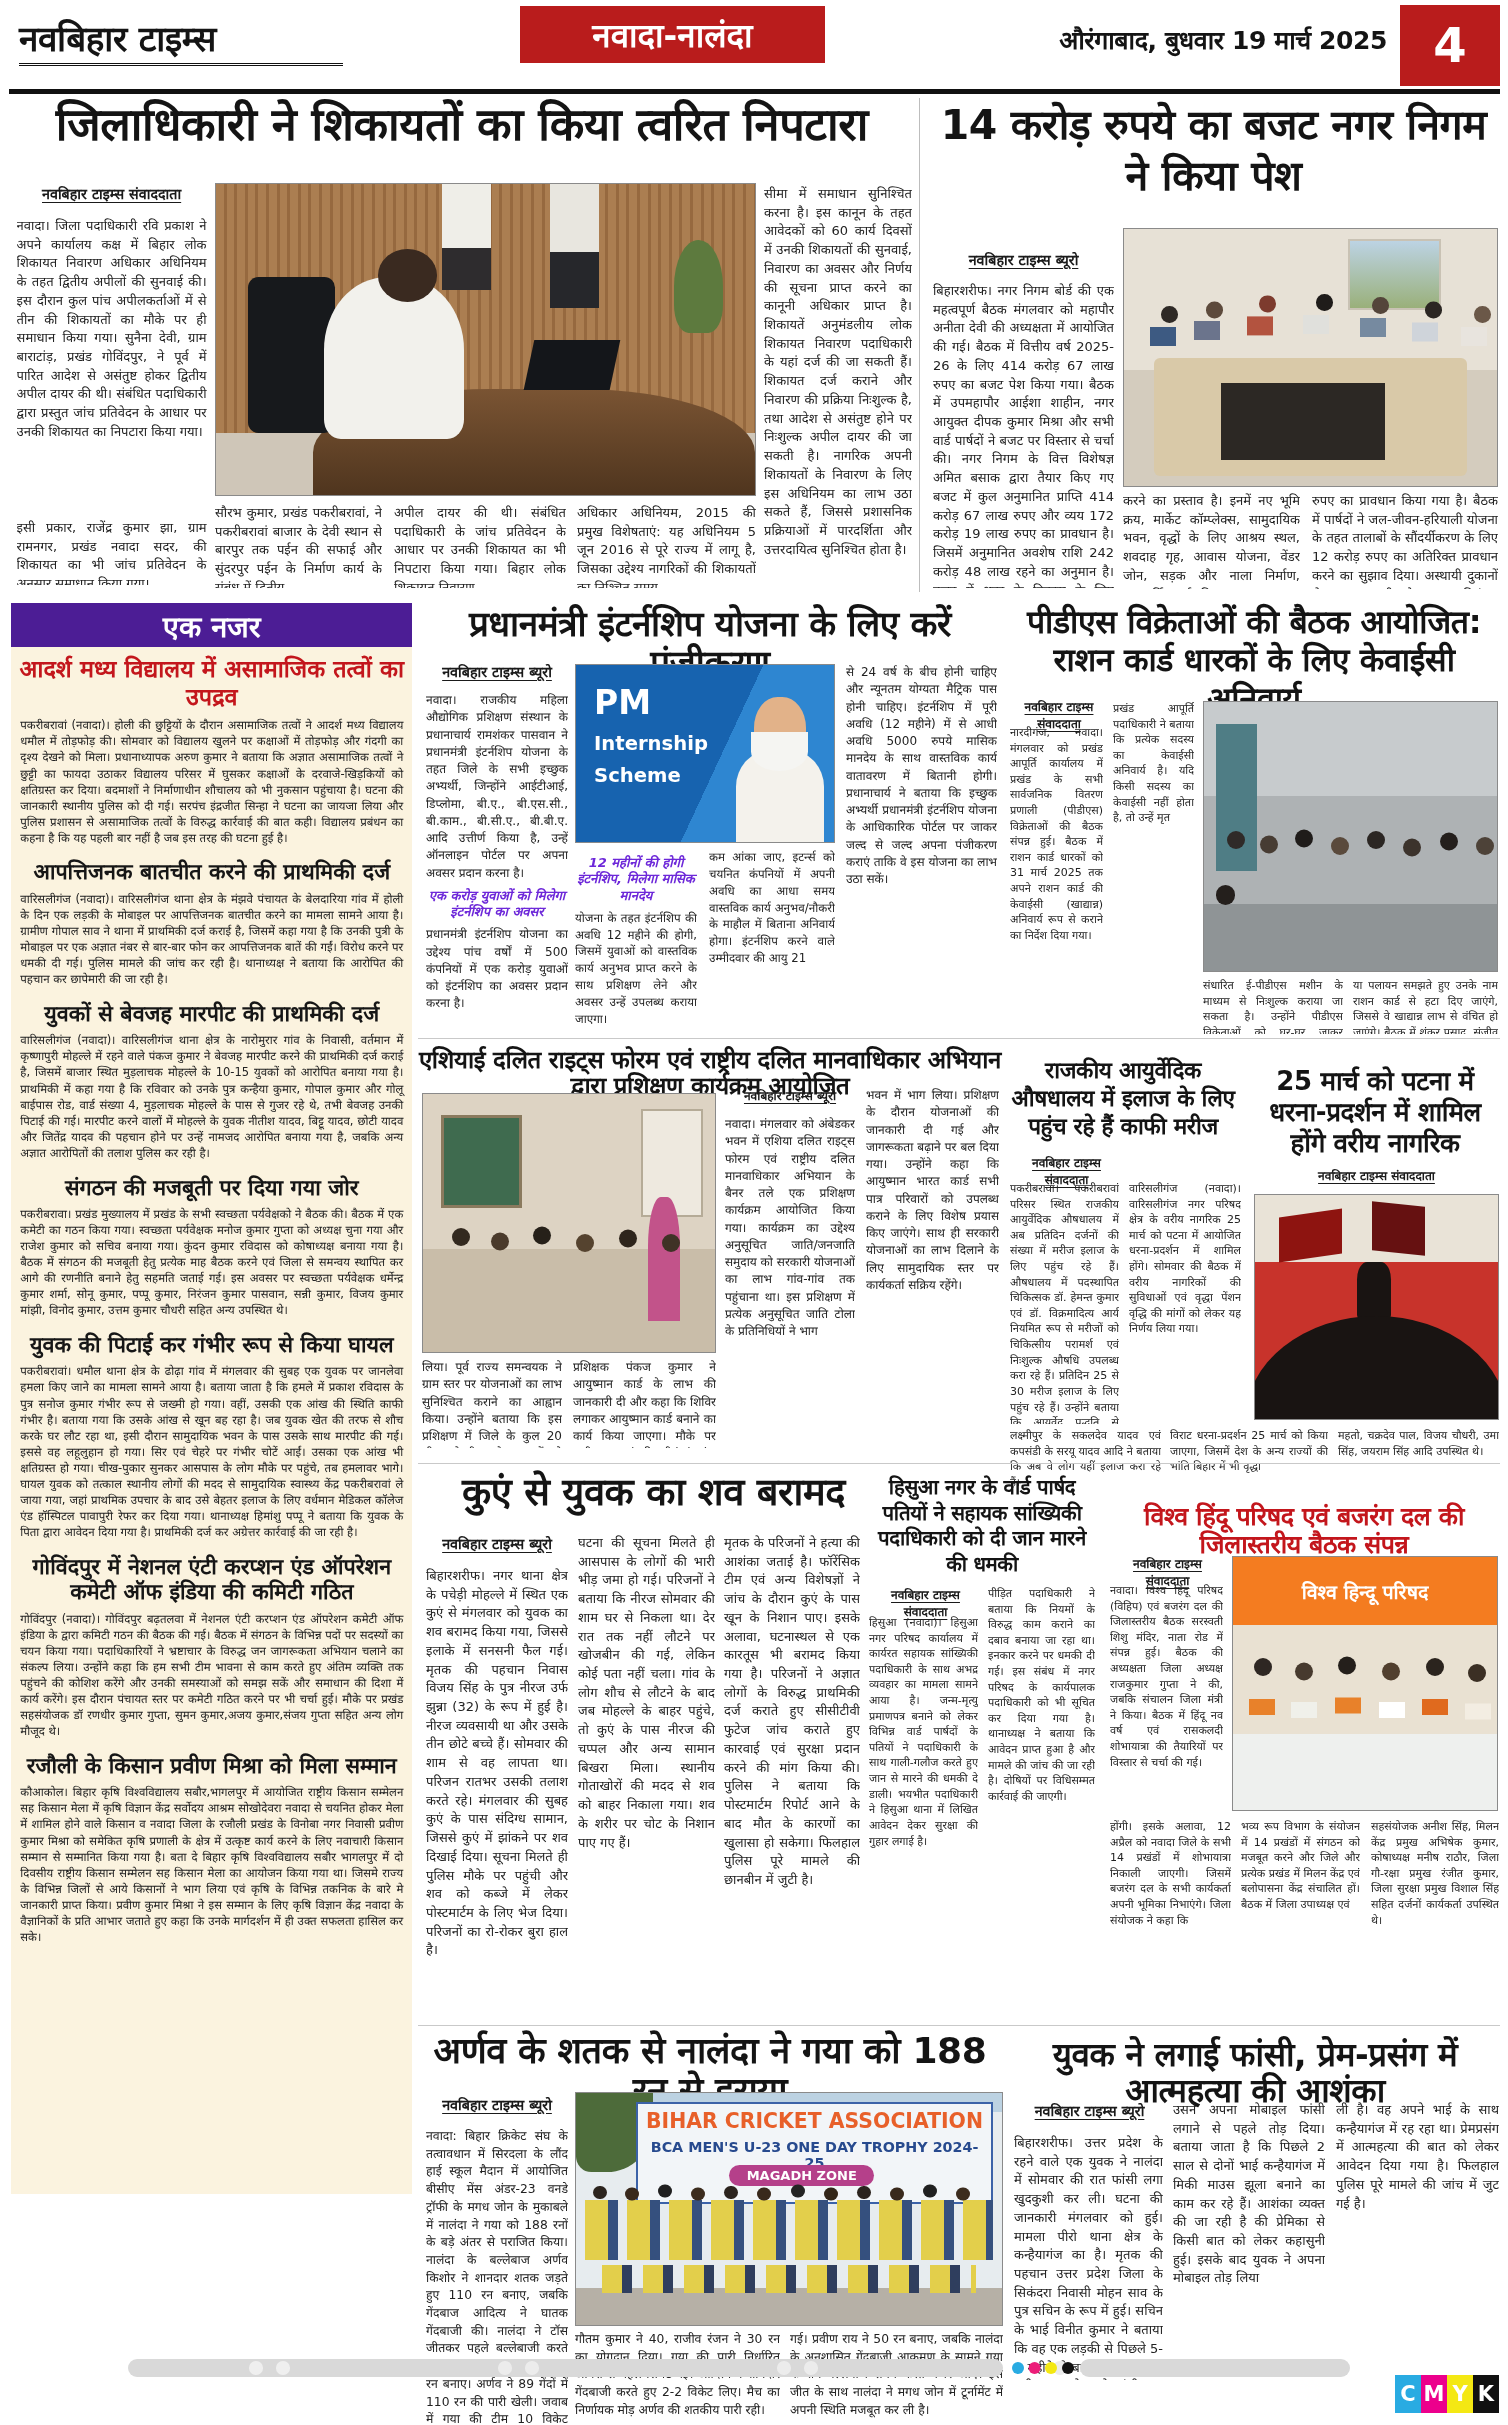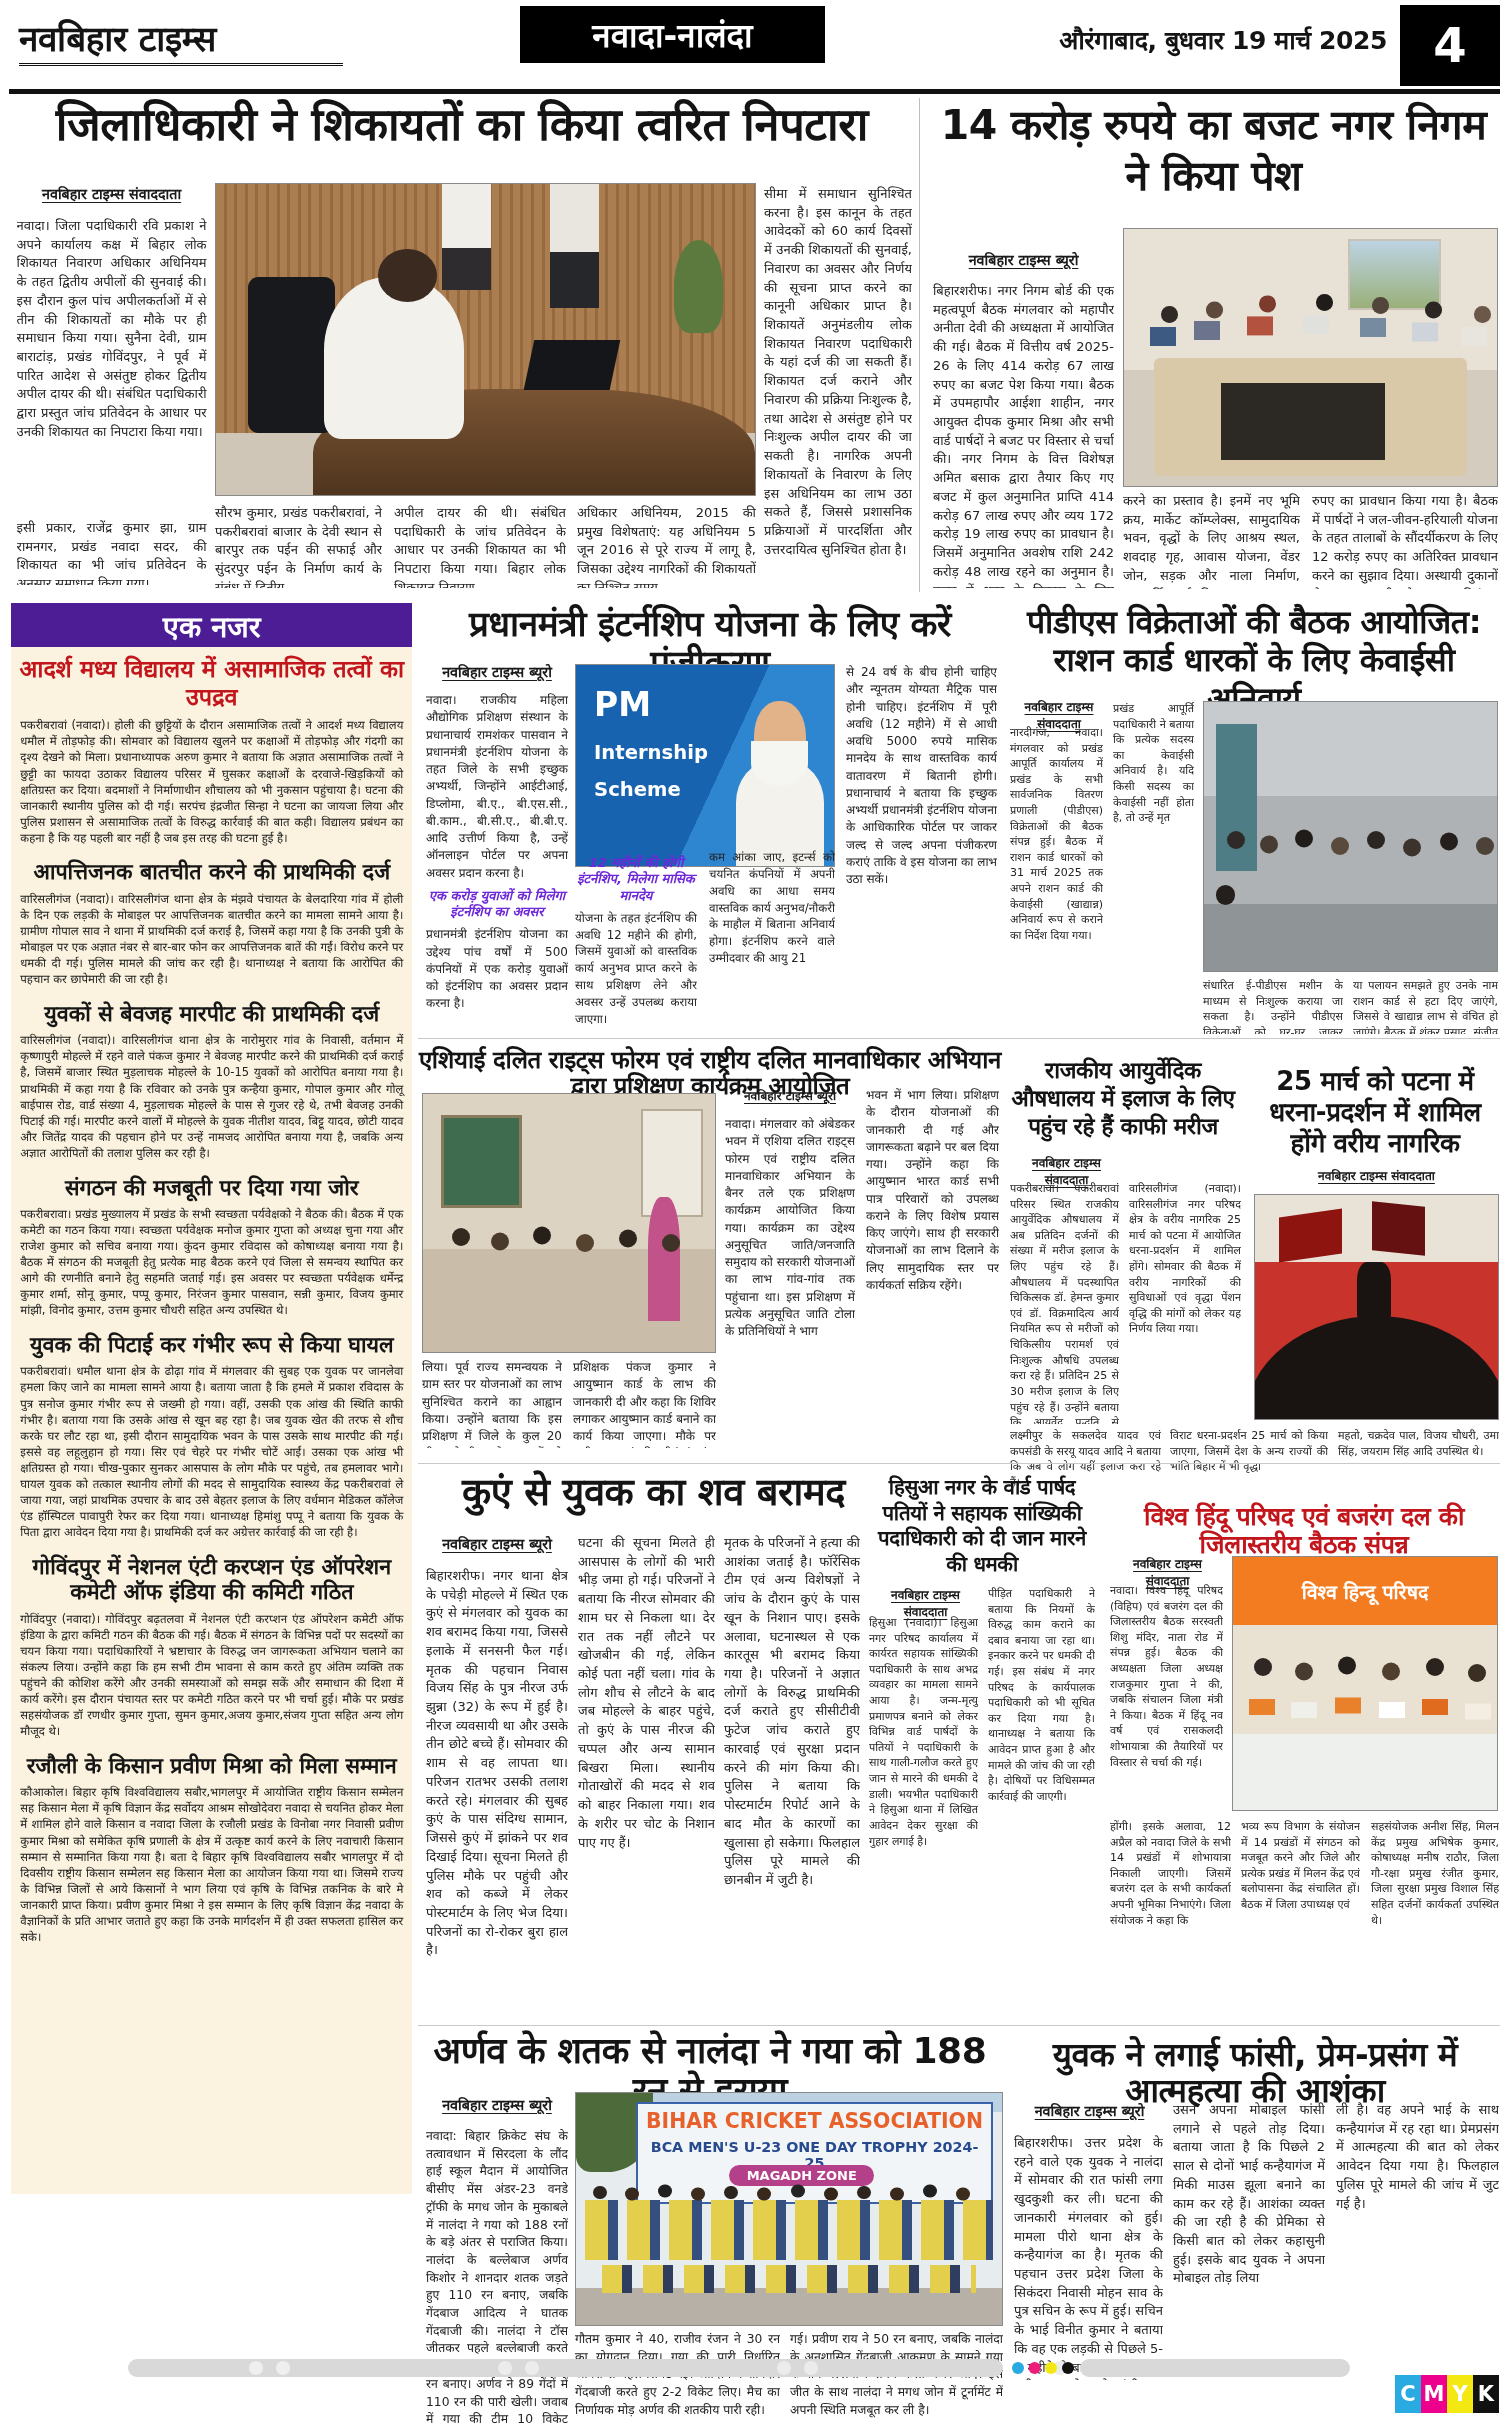--- a/index.html
+++ b/index.html
@@ -10,21 +10,21 @@
   .center{text-align:center;}
   .red{color:#c3161c;}
   .by{font-weight:700;font-size:14.3px;text-align:center;color:#1a1a1a;text-decoration:underline;text-underline-offset:3px;}
   .by.sm{font-size:12px;}
   .bt{font-size:13px;line-height:1.44;text-align:justify;color:#222;overflow:hidden;}
   .bt-sm{font-size:11px;line-height:1.42;text-align:justify;color:#222;overflow:hidden;}
   .subhd{font-weight:800;font-style:italic;font-size:13px;text-align:center;line-height:1.25;margin:6px 0;color:#6d28d9;}
   .rule{background:#111;}
   .vline{background:#bdbdbd;width:0.8px;}
   .hline{background:#c9c9c9;height:0.8px;}
-  .redbox{background:#000000;color:#fff;font-weight:900;display:flex;align-items:center;justify-content:center;}
+  .redbox{background:#b91c1c;color:#fff;font-weight:900;display:flex;align-items:center;justify-content:center;}
   
   .ek-bg{background:#fbf3df;overflow:hidden;}
   .ek-banner{background:#4c1d95;color:#fff;font-weight:900;font-size:29px;height:44px;display:flex;align-items:center;justify-content:center;}
   .ek-title{font-weight:900;font-size:21.5px;text-align:center;line-height:1.18;color:#161616;padding:9px 7.5px 3px;}
   .ek-title.red{color:#c3161c;font-size:23.4px;}
   .ek-body{font-size:11.5px;line-height:1.4;text-align:justify;padding:3px 9px 4.5px;color:#222;}
   
   .ph{position:absolute;overflow:hidden;border:0.8px solid #8a8a8a;box-sizing:border-box;}
   .ph *{position:absolute;}
   .ph1{background:repeating-linear-gradient(90deg,#ab7e51 0 7.5px,#96693f 7.5px 10.6px);}
@@ -173,21 +173,21 @@
   </div>
 
   <div class="abs hl center" style="left:418px;top:605px;width:584px;font-size:35px;">प्रधानमंत्री इंटर्नशिप योजना के लिए करें पंजीकरण</div>
   <div class="abs by" style="left:426px;top:662px;width:142px;">नवबिहार टाइम्स ब्यूरो</div>
   <div class="abs" style="left:426px;top:692px;width:142px;height:338px;overflow:hidden;">
     <div class="bt" style="font-size:12px;">नवादा। राजकीय महिला औद्योगिक प्रशिक्षण संस्थान के प्रधानाचार्य रामशंकर पासवान ने प्रधानमंत्री इंटर्नशिप योजना के तहत जिले के सभी इच्छुक अभ्यर्थी, जिन्होंने आईटीआई, डिप्लोमा, बी.ए., बी.एस.सी., बी.काम., बी.सी.ए., बी.बी.ए. आदि उत्तीर्ण किया है, उन्हें ऑनलाइन पोर्टल पर अपना अवसर प्रदान करना है।</div>
     <div class="subhd">एक करोड़ युवाओं को मिलेगा इंटर्नशिप का अवसर</div>
     <div class="bt" style="font-size:12px;">प्रधानमंत्री इंटर्नशिप योजना का उद्देश्य पांच वर्षों में 500 कंपनियों में एक करोड़ युवाओं को इंटर्नशिप का अवसर प्रदान करना है।</div>
   </div>
 
-  <div class="ph ph3" style="left:575px;top:664px;width:260px;height:203px;">
+  <div class="ph ph3" style="left:575px;top:664px;width:260px;height:179px;">
     <div class="p3-body"></div>
     <div class="p3-face"></div>
     <div class="p3-beard"></div>
     <div class="p3-txt1">PM</div>
     <div class="p3-txt2">Internship</div>
     <div class="p3-txt3">Scheme</div>
   </div>
 
   <div class="abs" style="left:575px;top:849px;width:122px;height:181px;overflow:hidden;">
     <div class="subhd">12 महीनों की होगी इंटर्नशिप, मिलेगा मासिक मानदेय</div>

